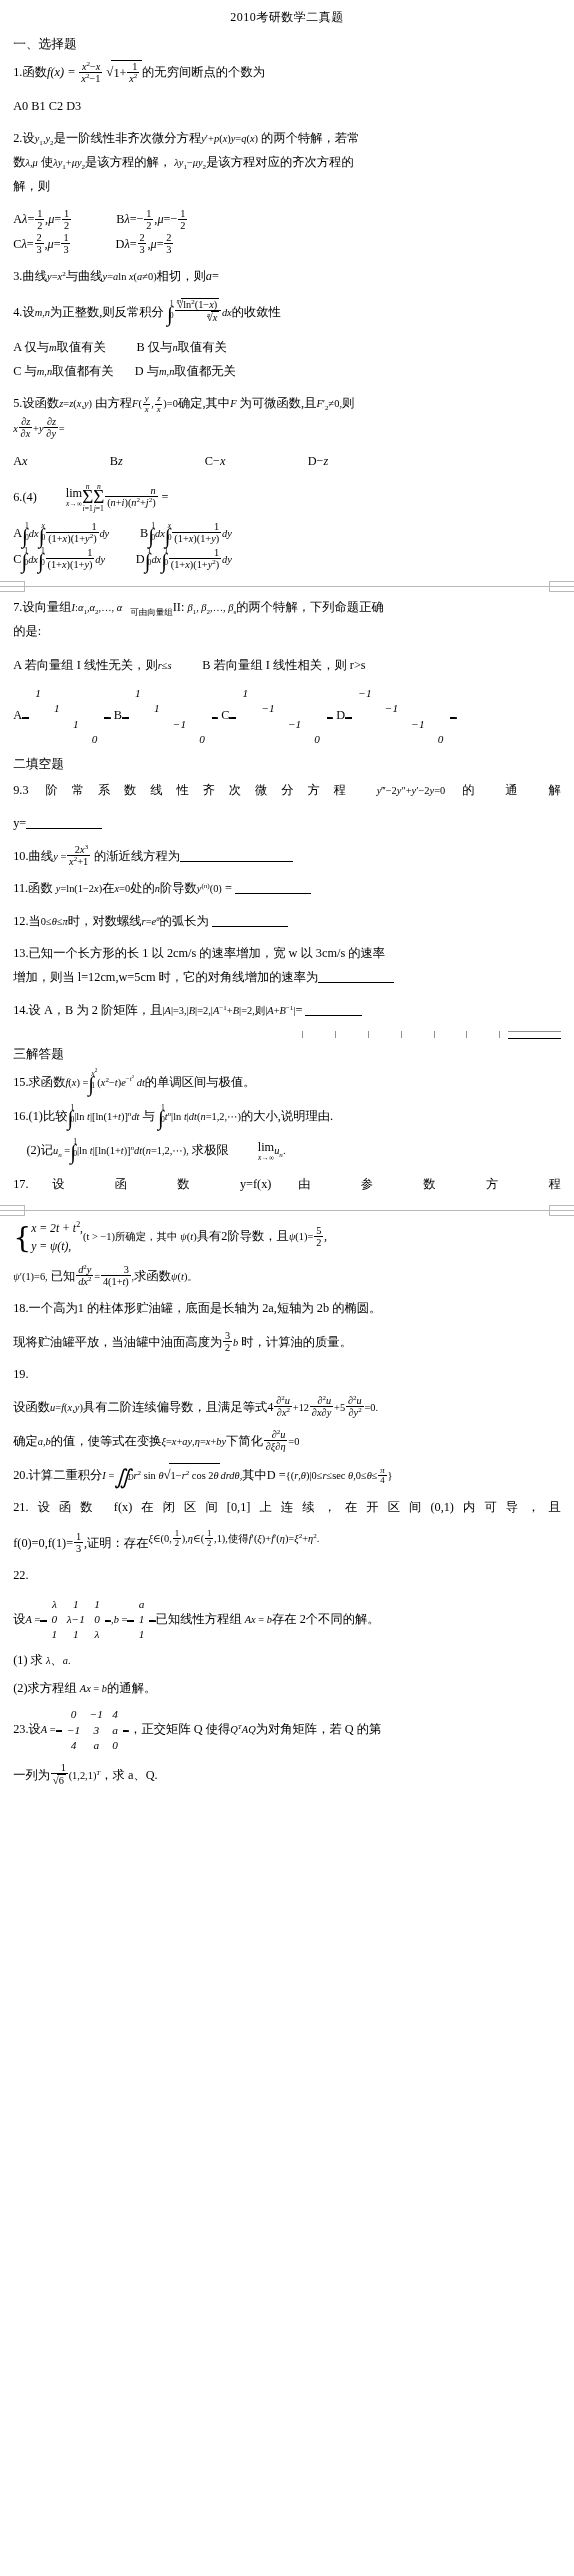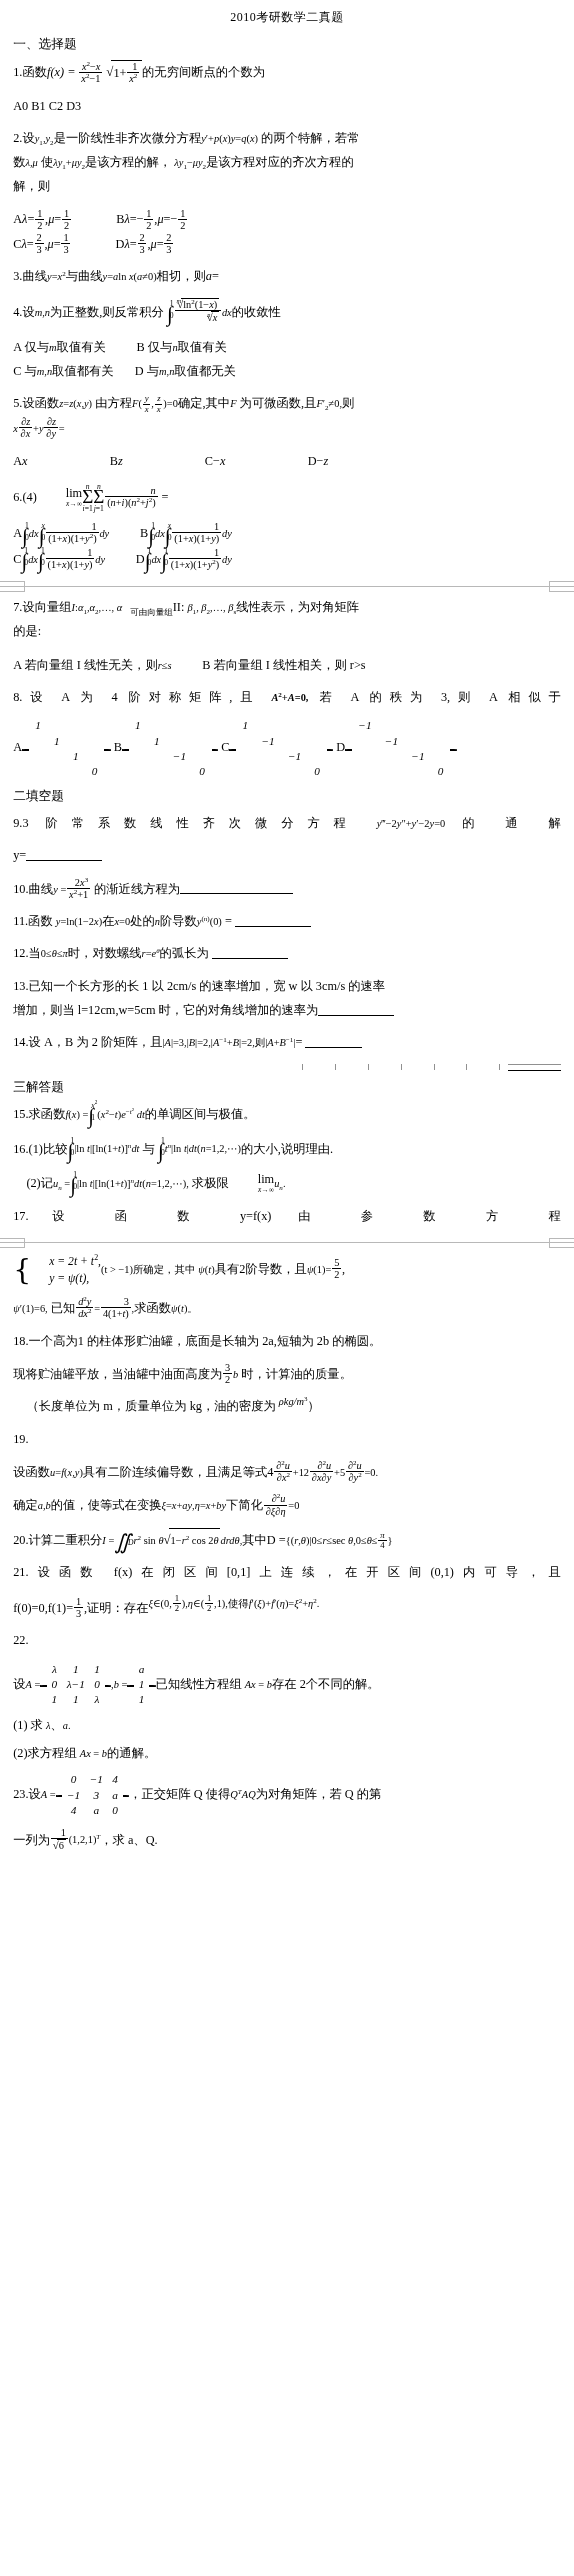--- a/index.html
+++ b/index.html
@@ -109,21 +109,21 @@
   .mat table { display: inline-table; vertical-align: middle; border-collapse: collapse; }
   .mat td { padding: 0px 4.7px; text-align: center; font-style: italic; font-size: 0.92em; line-height: 1.35; }
   .mat.diag td { padding: 0px 6.6px; }
 
   
   .sys { display: inline-block; vertical-align: middle; white-space: nowrap; }
   .sys .brace {
     display: inline-block; vertical-align: middle;
     font-size: 2.3em; line-height: 0.72; font-family: "DejaVu Serif", serif;
   }
-  .sys .rows { display: inline-block; vertical-align: middle; line-height: 1.5; font-size: 0.95em; margin-left: 18px; }
+  .sys .rows { display: inline-block; vertical-align: middle; line-height: 1.5; font-size: 0.95em; }
   .sys .rows span { display: block; }
 
   .blank { display: inline-block; border-bottom: 0.9px solid #000; vertical-align: -1.9px; }
   .b60 { width: 57px; } .b80 { width: 76px; } .b120 { width: 113px; }
 
   .justify-sp { text-align: justify; text-align-last: justify; }
 
   .pagebreak {
     position: relative;
     height: 11.3px;
@@ -240,34 +240,31 @@
       <span class="opt">D<span class="intg"><span class="sign">∫</span><span class="lims"><span class="hi">1</span><span class="lo">0</span></span></span><span class="sm"><i>dx</i></span><span class="intg"><span class="sign">∫</span><span class="lims"><span class="hi">1</span><span class="lo">0</span></span></span><span class="frac"><span class="num">1</span><span class="den">(1+<i>x</i>)(1+<i>y</i><sup>2</sup>)</span></span><span class="sm"><i>dy</i></span></span>
     </div>
   </div>
 
   <div class="pagebreak">
     <span class="mk lft"></span>
       <span class="mk rgt"></span>
   </div>
 
   <div class="q">
-    <span>7.设向量组</span><span class="sm"><i>I</i>:<i>α</i><sub>1</sub>,<i>α</i><sub>2</sub>,…, <i>α</i><sub><span class="xsm">可由向量组</span></sub></span>II: <span class="sm"><i>β</i><sub>1</sub>, <i>β</i><sub>2</sub>,…, <i>β</i><sub>s</sub></span><span>线性表示，为对角矩阵</span><br>
+    <span>7.设向量组</span><span class="sm"><i>I</i>:<i>α</i><sub>1</sub>,<i>α</i><sub>2</sub>,…, <i>α</i><sub><span class="xsm">可由向量组</span></sub></span>II: <span class="sm"><i>β</i><sub>1</sub>, <i>β</i><sub>2</sub>,…, <i>β</i><sub>s</sub></span><span>的两个特解，下列命题正确</span><br>
     <span>的是:</span>
   </div>
   <div class="opts">
     <div class="opt-row">
       <span class="opt"><span>A 若向量组 I 线性无关，则</span><span class="sm"><i>r</i>≤<i>s</i></span></span>
       <span class="sp26"></span>
       <span class="opt">B 若向量组 I 线性相关，则 r&gt;s</span>
     </div>
   </div>
 
-  <div class="q justify-sp">
-    <span>8.设 A 为 4 阶对称矩阵,且</span> <b class="sm"><i>A</i><sup>2</sup>+<i>A</i>=0,</b> <span>若 A 的秩为 3,则 A 相似于</span>
-  </div>
   <div class="opts">
     <span class="opt"><span>A</span><span class="mat diag"><span class="par l"></span><table><tbody>
               <tr>
                 <td>1</td>
                 <td></td>
                 <td></td>
                 <td></td>
               </tr>
               <tr>
                 <td></td>
@@ -436,23 +433,20 @@
   </div>
   <div class="q">
     <span class="sm"><i>ψ</i>′(1)=6,</span> <span>已知</span><span class="frac"><span class="num"><i>d</i><sup>2</sup><i>y</i></span><span class="den"><i>dx</i><sup>2</sup></span></span><span class="sm">=</span><span class="frac"><span class="num">3</span><span class="den">4(1+<i>t</i>)</span></span><span class="sm">,</span><span>求函数</span><span class="sm"><i>ψ</i>(<i>t</i>)。</span>
   </div>
 
   <div class="q">
     <span>18.一个高为1 的柱体形贮油罐，底面是长轴为 2a,短轴为 2b 的椭圆。</span>
   </div>
   <div class="q">
     <span>现将贮油罐平放，当油罐中油面高度为</span><span class="frac"><span>3</span><span class="den">2</span></span><span class="sm"><i>b</i></span> <span>时，计算油的质量。</span>
-  </div>
-  <div class="q indent2">
-    <span>（长度单位为 m，质量单位为 kg，油的密度为</span> <sup class="sm"><i>ρkg/m</i><sup>3</sup></sup><span>）</span>
   </div>
 
   <div class="q">19.</div>
   <div class="q">
     <span>设函数</span><span class="sm"><i>u</i>=<i>f</i>(<i>x</i>,<i>y</i>)</span><span>具有二阶连续偏导数，且满足等式4</span><span class="frac"><span class="num">∂<sup>2</sup><i>u</i></span><span class="den">∂<i>x</i><sup>2</sup></span></span><span class="sm">+12</span><span class="frac"><span class="num">∂<sup>2</sup><i>u</i></span><span class="den">∂<i>x</i>∂<i>y</i></span></span><span class="sm">+5</span><span class="frac"><span class="num">∂<sup>2</sup><i>u</i></span><span class="den">∂<i>y</i><sup>2</sup></span></span><span class="sm">=0.</span>
   </div>
   <div class="q">
     <span>确定</span><span class="sm"><i>a</i>,<i>b</i></span><span>的值，使等式在变换</span><span class="sm"><i>ξ</i>=<i>x</i>+<i>ay</i>,<i>η</i>=<i>x</i>+<i>by</i></span><span>下简化</span><span class="frac"><span class="num">∂<sup>2</sup><i>u</i></span><span class="den">∂<i>ξ</i>∂<i>η</i></span></span><span class="sm">=0</span>
   </div>
 

